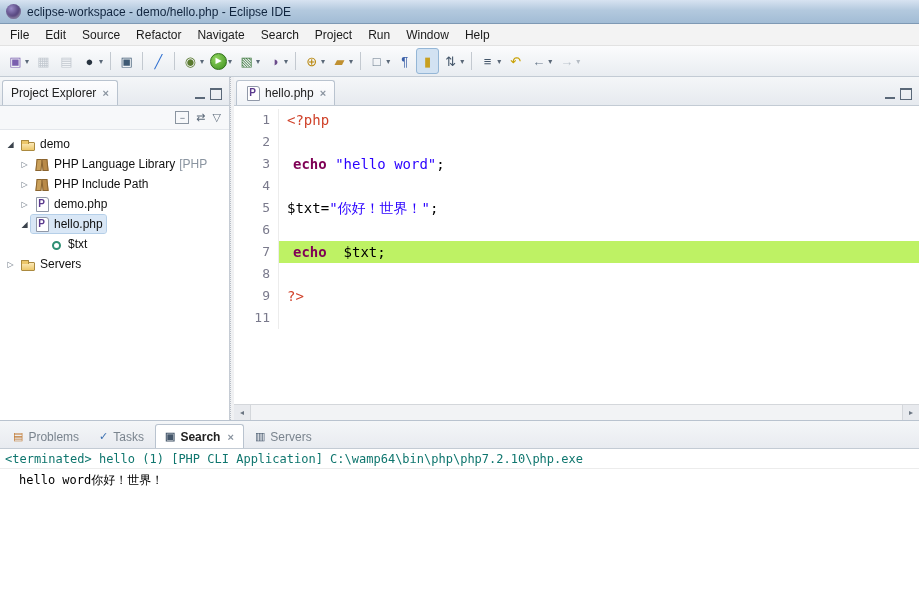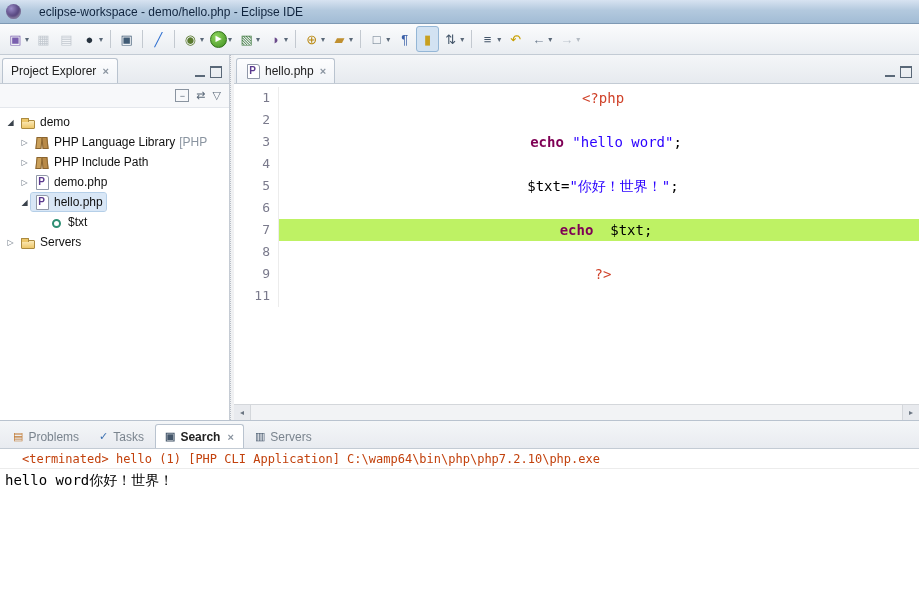--- a/index.html
+++ b/index.html
@@ -1,20 +1,20 @@
 <!DOCTYPE html>
 <html><head>
 <meta charset="utf-8">
 <style>
   html,body{margin:0;padding:0;}
   body{width:919px;height:605px;overflow:hidden;font-family:"Liberation Sans",sans-serif;background:#fff;}
   .window{width:919px;height:605px;display:flex;flex-direction:column;background:#fff;}
 
   
-  .titlebar{height:23px;flex:none;display:flex;align-items:center;gap:18px;padding:0 6px;
+  .titlebar{height:23px;flex:none;display:flex;align-items:center;gap:6px;padding:0 6px;
     background:linear-gradient(#d7e3f1,#b3c9de 45%,#a2bcd5);border-bottom:1px solid #7e99b4;}
   .app-icon{width:15px;height:15px;border-radius:50%;flex:none;
     background:radial-gradient(circle at 35% 30%,#9a8cc8,#46356e 65%,#2c2255);
     box-shadow:inset -1px -2px 2px rgba(255,255,255,.35);}
   .title-text{font-size:12px;color:#10243e;}
 
   
   .menubar{height:21px;flex:none;display:flex;align-items:center;background:#f3f3f3;border-bottom:1px solid #e2e2e2;padding-left:2px;}
   .menu-item{padding:2px 8px;font-size:12px;color:#1a1a1a;}
 
@@ -78,53 +78,65 @@
   .editor{flex:1;display:flex;flex-direction:column;min-width:0;background:#fff;min-height:0;}
   .editor-tabrow{height:26px;flex:none;display:flex;align-items:flex-end;background:linear-gradient(#f4f6f8,#e6eaef);
     border-bottom:1px solid #c3cbd4;padding:2px 2px 0 2px;}
   .etab{display:flex;align-items:center;gap:4px;height:24px;padding:0 8px;
     background:linear-gradient(#fdfdfe,#f0f3f7);border:1px solid #b9c3cf;border-bottom:none;
     border-radius:3px 3px 0 0;font-size:12px;color:#222;}
   .etab .tic{margin-right:0;}
   .editor-body{flex:1;overflow:hidden;font-family:"DejaVu Sans Mono",monospace;font-size:14px;padding-top:3px;background:#fff;}
   .crow{display:flex;height:22px;line-height:22px;}
   .lnum{width:36px;flex:none;text-align:right;padding-right:8px;color:#7a7a8c;font-size:13px;border-right:1px solid #ececec;background:#fff;}
-  .ctext{flex:1;padding-left:8px;white-space:pre;color:#000;text-align:center;}
+  .ctext{flex:1;padding-left:8px;white-space:pre;color:#000;}
   .ctext.cur{background:#bef264;}
   .kw{color:#7f0055;font-weight:bold;margin-left:6px;}
   .str{color:#2a00ff;}
   .phptag{color:#d0422a;}
   .hscroll{height:15px;flex:none;display:flex;align-items:stretch;background:#f2f3f5;border-top:1px solid #d4d7db;}
   .hs-arrow{width:16px;display:flex;align-items:center;justify-content:center;font-size:8px;color:#6a7582;
     background:#e8eaee;border-right:1px solid #d4d7db;flex:none;}
   .hs-arrow.right{border-left:1px solid #d4d7db;border-right:none;}
   .hs-track{flex:1;}
 
   
   .console{height:184px;flex:none;display:flex;flex-direction:column;border-top:1px solid #b9c3cf;background:#fff;min-height:0;}
   .console-tabrow{height:25px;flex:none;display:flex;align-items:flex-end;background:linear-gradient(#f4f6f8,#e8ebf0);
     border-bottom:1px solid #c3cbd4;padding:2px 4px 0 4px;gap:2px;}
   .ctab{display:flex;align-items:center;gap:5px;height:23px;padding:0 9px;font-size:12px;color:#7a848e;}
   .ctab.cactive{background:#fff;border:1px solid #b9c3cf;border-bottom:none;border-radius:3px 3px 0 0;color:#222;font-weight:bold;}
   .cticon{font-size:11px;line-height:1;}
   .ctclose{color:#8a94a0;font-weight:bold;font-size:11px;margin-left:2px;}
-  .console-head{flex:none;font-family:"DejaVu Sans Mono",monospace;font-size:12px;color:#c2410c;
-    padding:3px 22px 2px;border-bottom:1px solid #ececec;white-space:nowrap;overflow:hidden;}
-  .console-out{flex:1;font-family:"DejaVu Sans Mono","DejaVu Sans",monospace;font-size:14px;color:#000;padding:3px 5px;}
+  .console-head{flex:none;font-family:"DejaVu Sans Mono",monospace;font-size:12px;color:#0f766e;
+    padding:3px 5px 2px;border-bottom:1px solid #ececec;white-space:nowrap;overflow:hidden;}
+  .console-out{flex:1;font-family:"DejaVu Sans Mono","DejaVu Sans",monospace;font-size:12px;color:#000;padding:3px 19px;}
 </style>
 </head>
 <body>
 
 <div class="window">
 
   <div class="titlebar">
     <span class="app-icon"></span>
     <span class="title-text">eclipse-workspace - demo/hello.php - Eclipse IDE</span>
   </div>
 
+  <div class="menubar">
+      <span class="menu-item">File</span>
+      <span class="menu-item">Edit</span>
+      <span class="menu-item">Source</span>
+      <span class="menu-item">Refactor</span>
+      <span class="menu-item">Navigate</span>
+      <span class="menu-item">Search</span>
+      <span class="menu-item">Project</span>
+      <span class="menu-item">Run</span>
+      <span class="menu-item">Window</span>
+      <span class="menu-item">Help</span>
+    </div>
 
   <div class="toolbar">
       <span class="tbtn">
         <span class="ticon" style="color: rgb(122, 95, 174);">▣</span>
         <span class="tdrop">▾</span>
       </span>
       <span class="tbtn tdis">
         <span class="ticon" style="color: rgb(122, 134, 148);">▦</span>
       </span>
       <span class="tbtn tdis">

